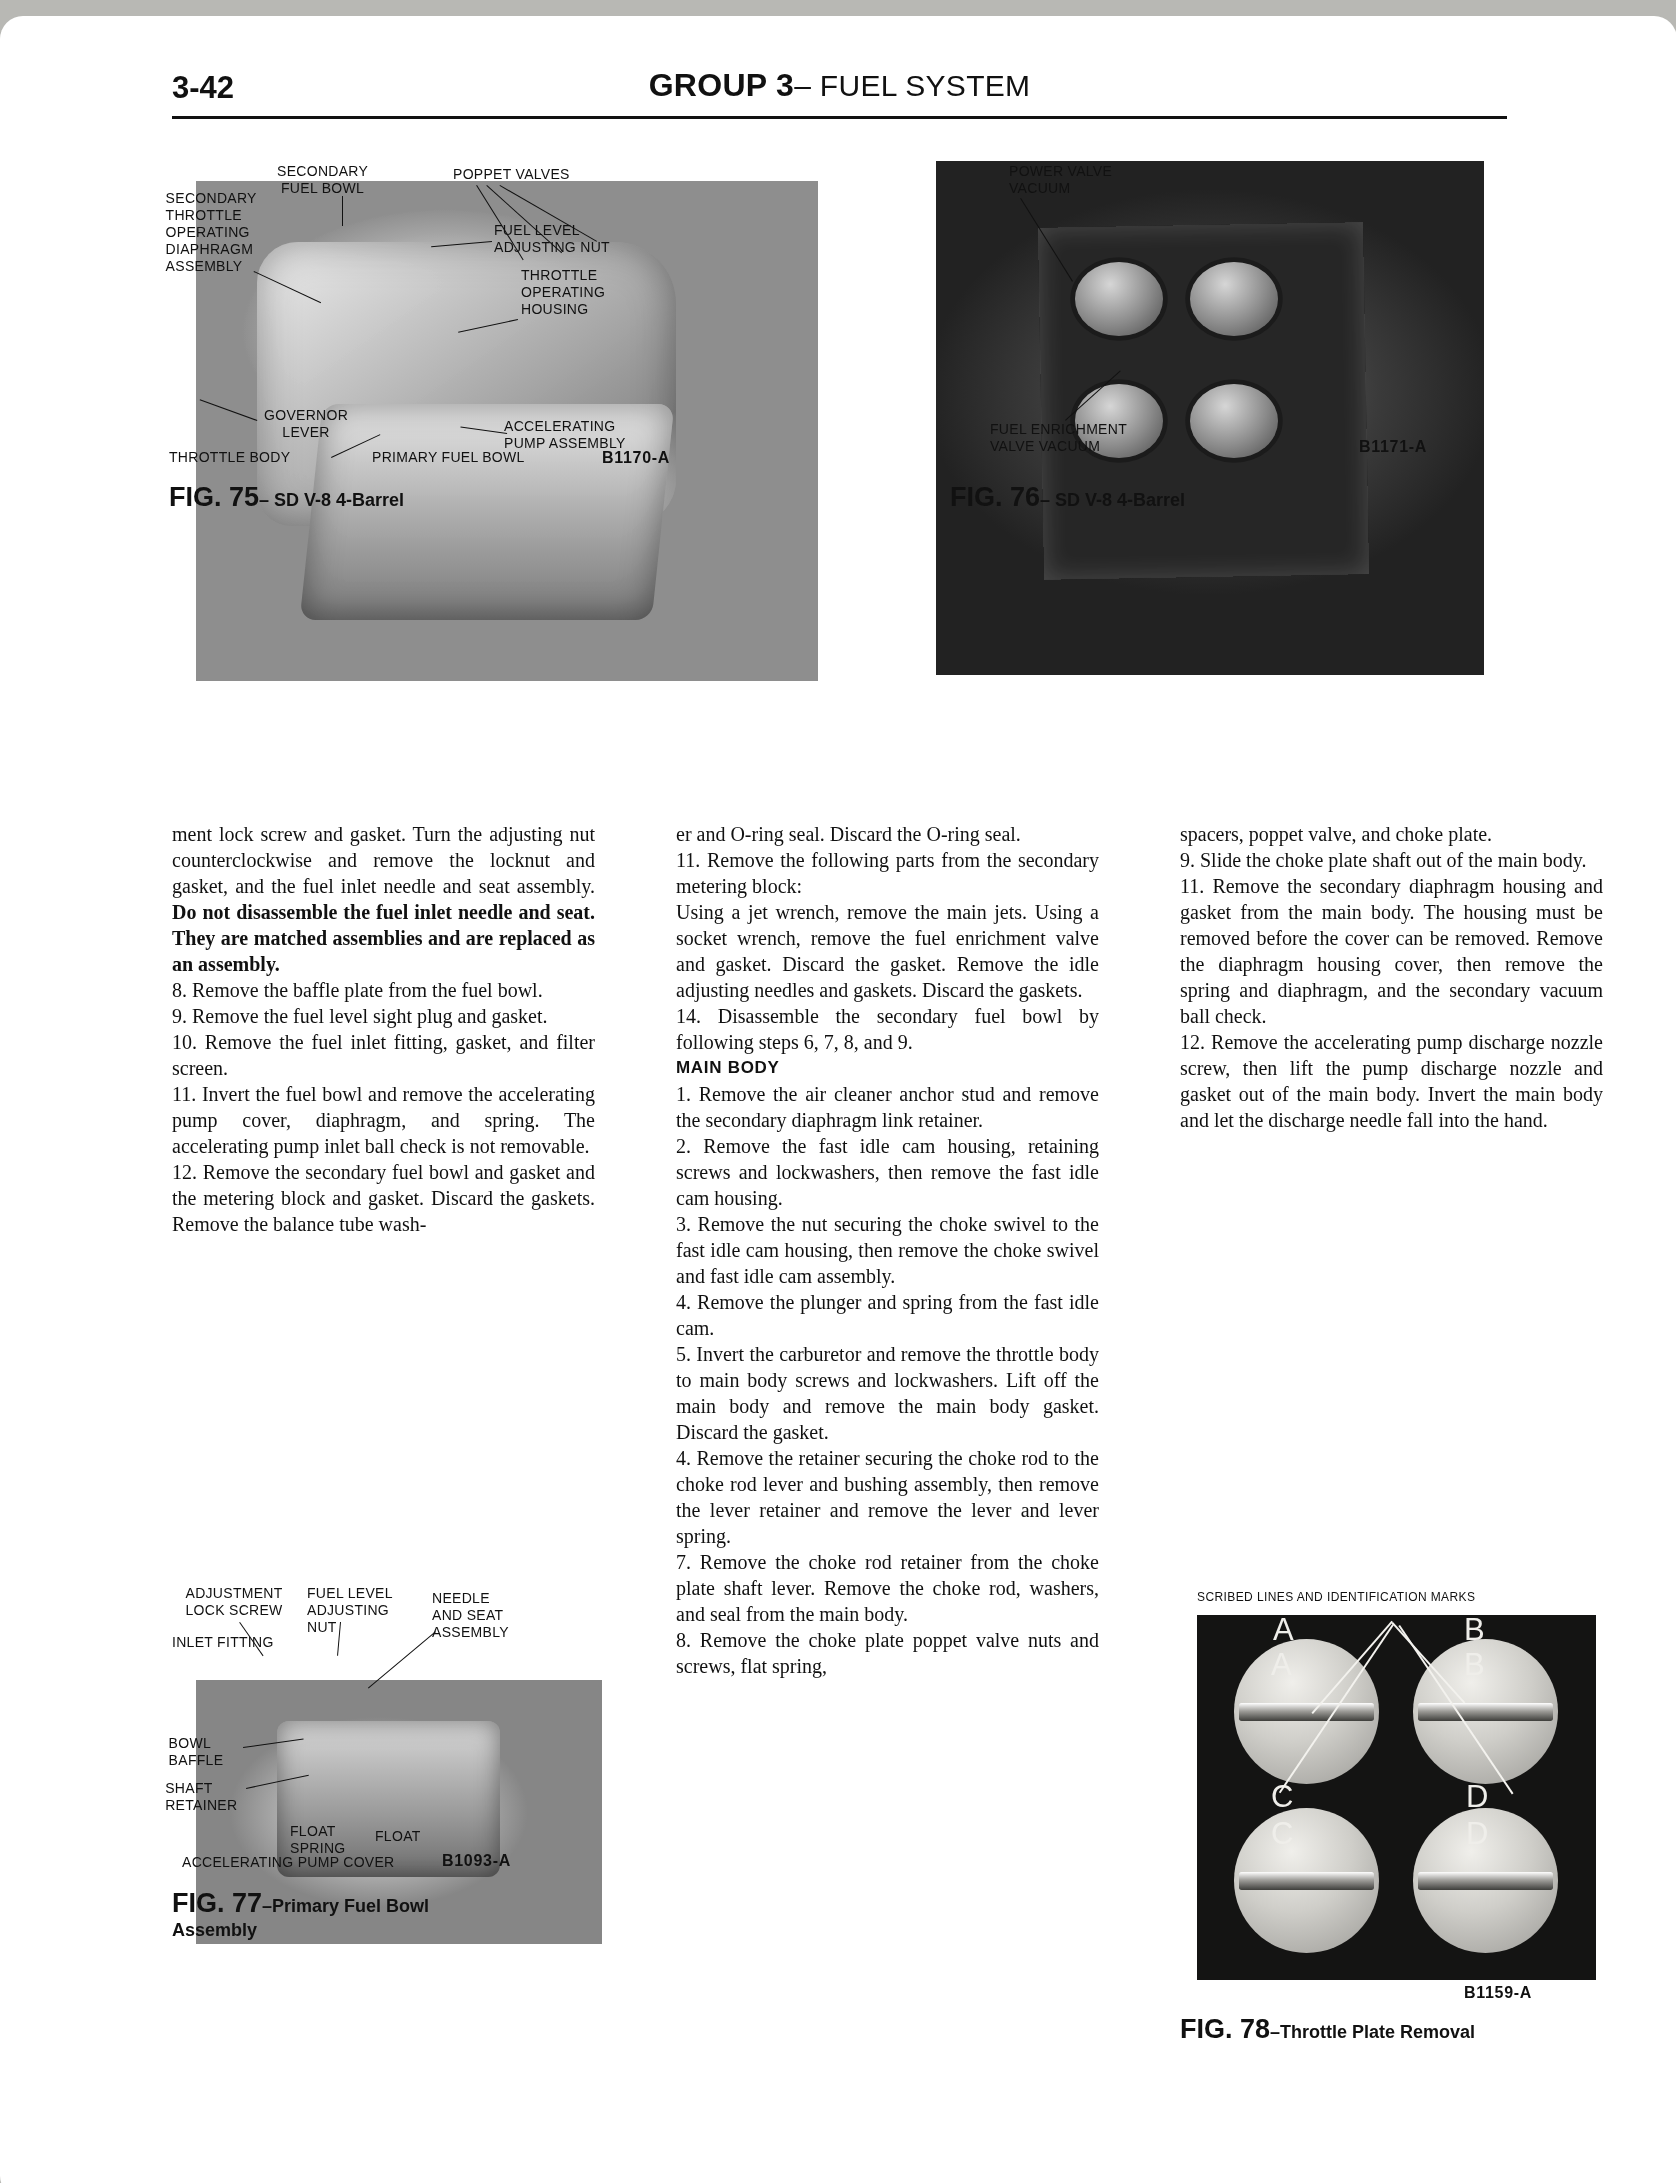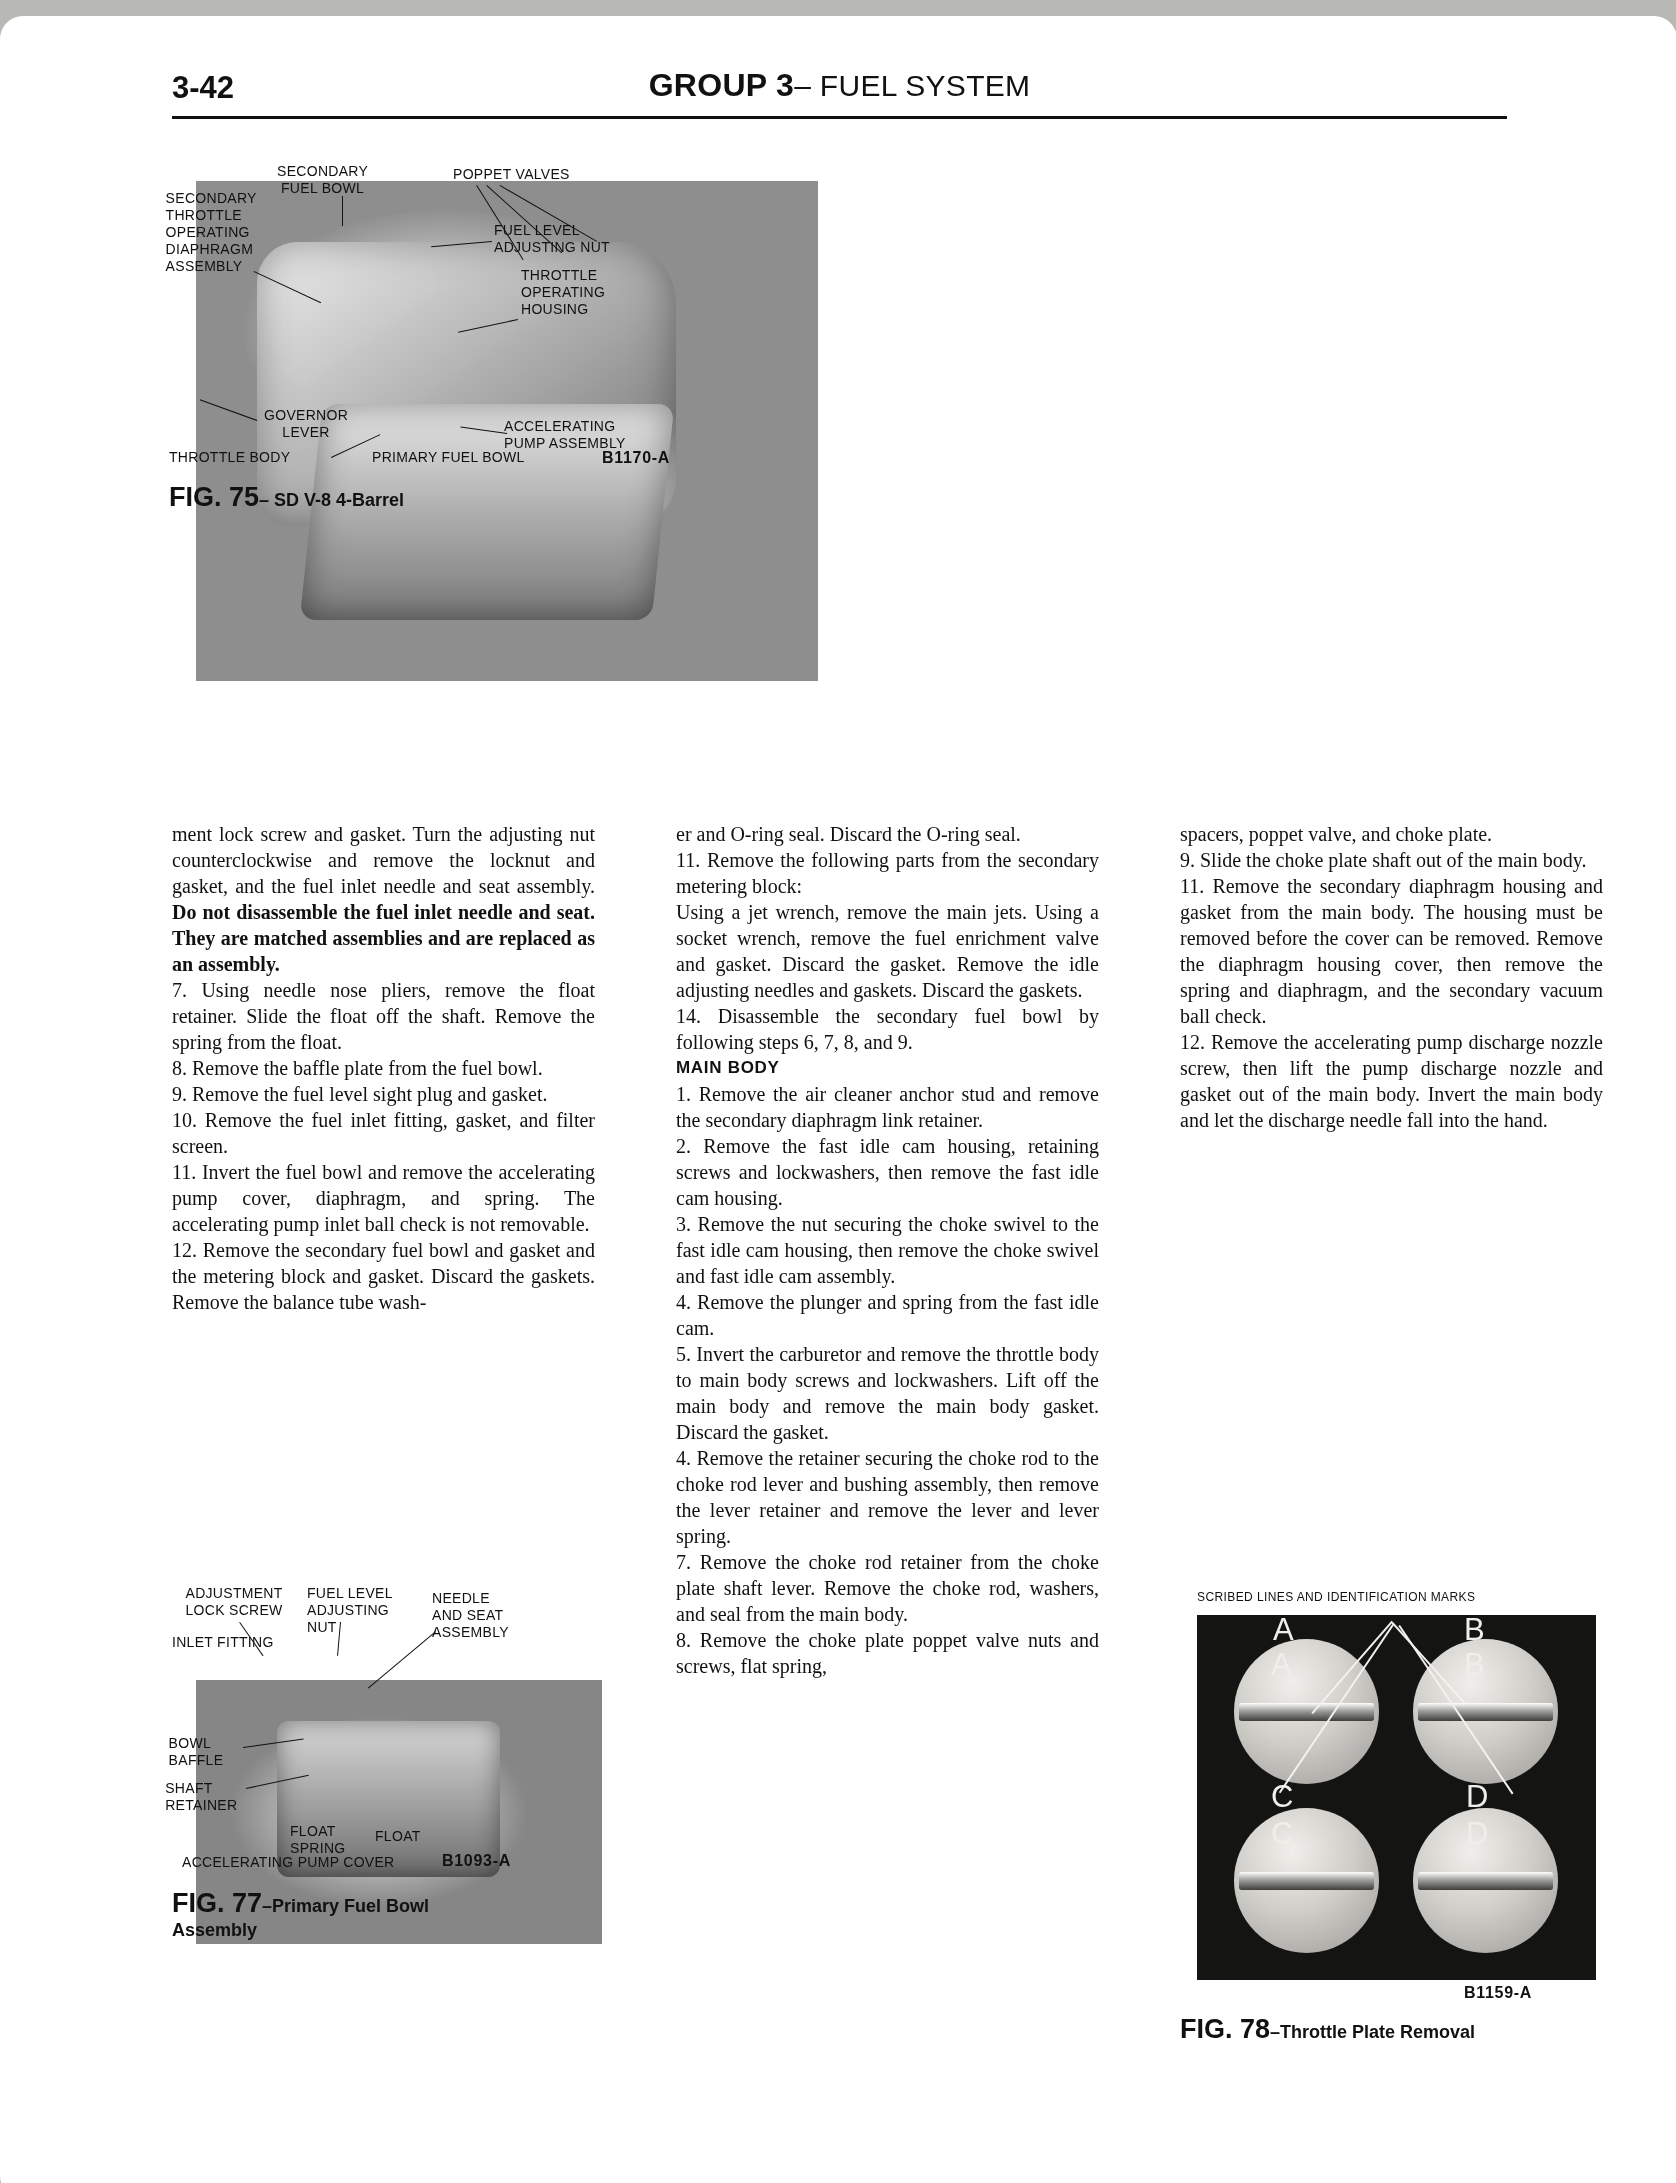--- a/index.html
+++ b/index.html
@@ -322,24 +322,44 @@
     <div class="lbl" style="left:335px; top:267px;">ACCELERATING
 PUMP ASSEMBLY</div>
     <div class="lead" style="left:338px; top:283px; width:47px; transform:rotate(188deg);"></div>
 
     <div class="fig-code" style="left:433px; top:298px;">B1170-A</div>
     <div class="fig-cap" style="left:0px; top:331px;text-align:right;">
       <span class="big">FIG. 75</span><span>– SD V-8 4-Barrel</span>
     </div>
   </div>
 
+  <div class="fig-top-right">
+    <div class="photo plate-photo">
+      <div class="bore" style="left:139px; top:101px;"></div>
+      <div class="bore" style="left:254px; top:101px;"></div>
+      <div class="bore" style="left:139px; top:223px;"></div>
+      <div class="bore" style="left:254px; top:223px;"></div>
+    </div>
+
+    <div class="lbl" style="left:100px; top:12px;">POWER VALVE
+VACUUM</div>
+    <div class="lead" style="left:112px; top:47px; width:98px; transform:rotate(58deg);"></div>
+
+    <div class="lbl" style="left:81px; top:270px;">FUEL ENRICHMENT
+VALVE VACUUM</div>
+    <div class="lead" style="left:156px; top:269px; width:74px; transform:rotate(-42deg);"></div>
+
+    <div class="fig-code" style="left:450px; top:287px;">B1171-A</div>
+    <div class="fig-cap" style="left:41px; top:331px;">
+      <span class="big">FIG. 76</span><span>– SD V-8 4-Barrel</span>
+    </div>
+  </div>
 
   <div class="col col1">
     <p><span>ment lock screw and gasket. Turn the adjusting nut counterclockwise and remove the locknut and gasket, and the fuel inlet needle and seat assembly. </span><b class="bold">Do not disassemble the fuel inlet needle and seat. They are matched assemblies and are replaced as an assembly.</b></p>
-    <p>7. Using needle nose pliers, remove the float retainer. Slide the float off the shaft. Remove the spring from the float.</p>
     <p>8. Remove the baffle plate from the fuel bowl.</p>
     <p>9. Remove the fuel level sight plug and gasket.</p>
     <p>10. Remove the fuel inlet fitting, gasket, and filter screen.</p>
     <p>11. Invert the fuel bowl and remove the accelerating pump cover, diaphragm, and spring. The accelerating pump inlet ball check is not removable.</p>
     <p>12. Remove the secondary fuel bowl and gasket and the metering block and gasket. Discard the gaskets. Remove the  balance tube wash-</p>
   </div>
 
   <div class="col col2">
     <p>er and O-ring seal. Discard the O-ring seal.</p>
     <p>11. Remove the following parts from the secondary metering block:</p>

